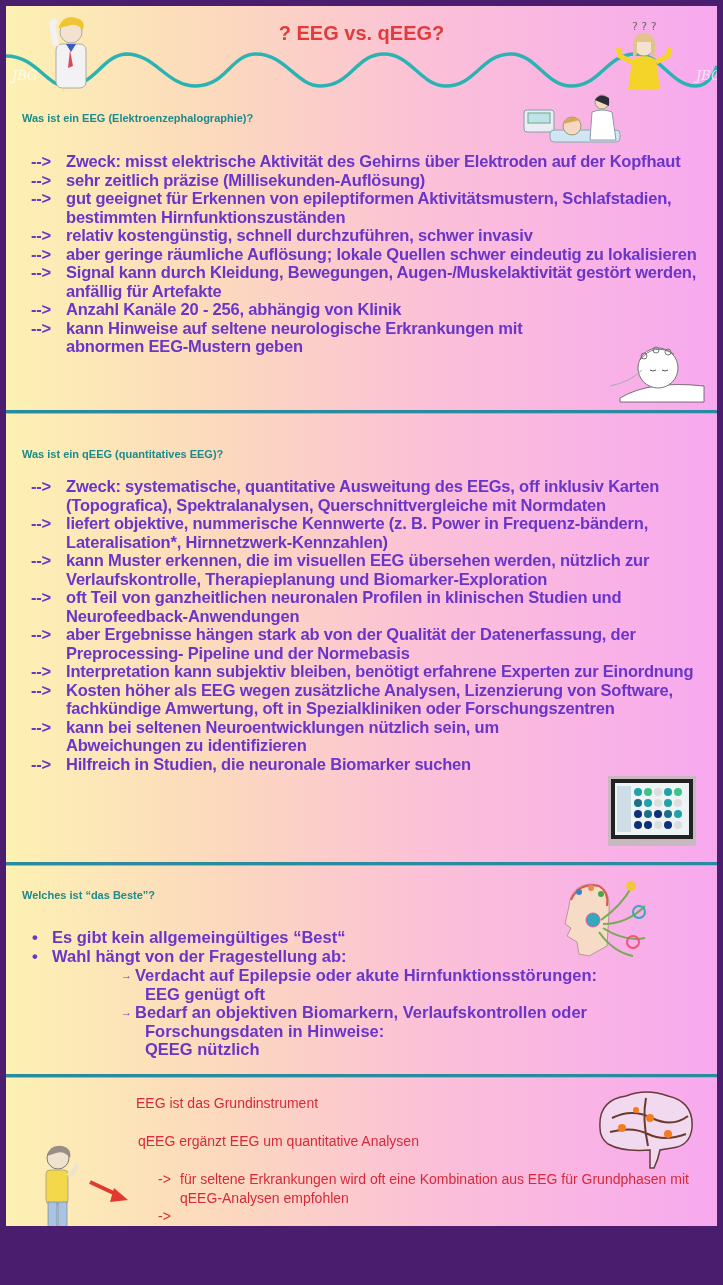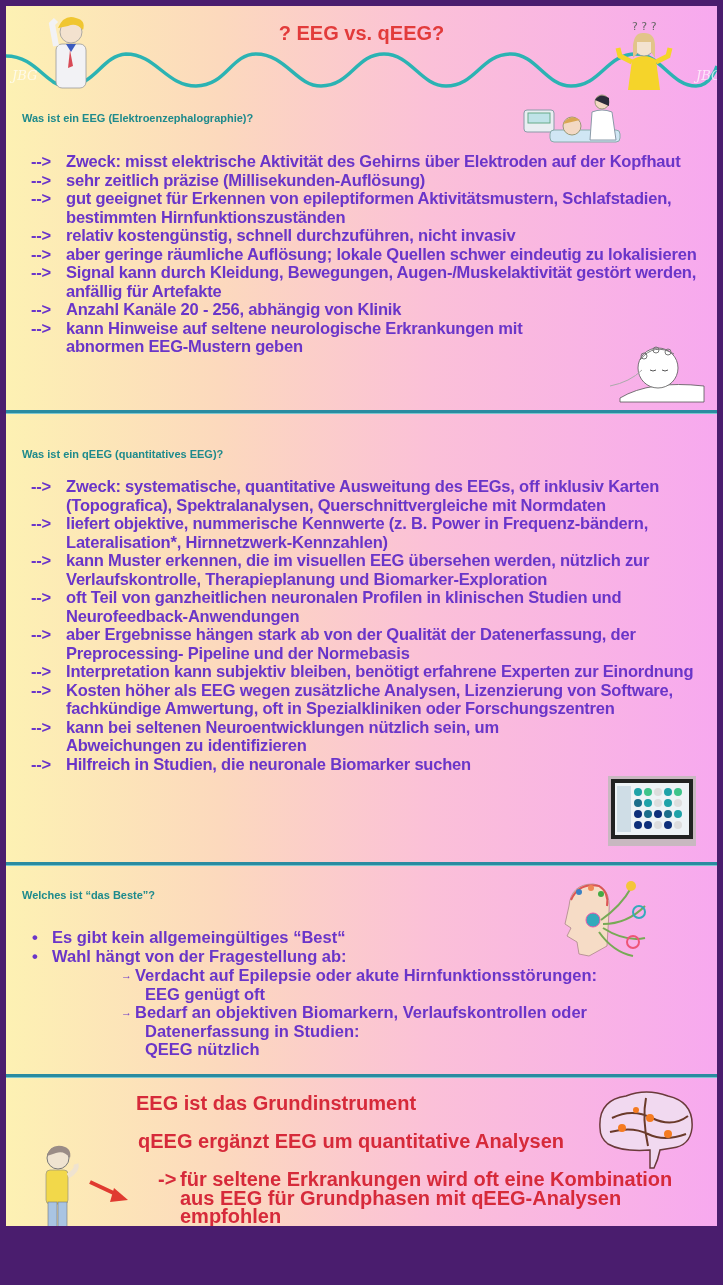--- a/index.html
+++ b/index.html
@@ -34,21 +34,21 @@
     position: absolute; left: 0; right: 0; height: 3px;
     background: #2a8ba0; box-shadow: 0 1px 0 #7bc7d0;
   }
   .bullets { position: absolute; left: 26px; color: #6a35c9; font-weight: bold; font-size: 16.5px; line-height: 18.5px; }
   .bullet { display: flex; }
   .bullet .dot { width: 20px; }
   .sub { position: absolute; left: 115px; color: #6a35c9; font-weight: bold; font-size: 16.5px; line-height: 18.5px; }
   .sub .row { display: flex; }
   .sub .ar { width: 14px; font-size: 11px; }
   .sub .cont { padding-left: 24px; }
-  .red { position: absolute; color: #d62a3a; font-weight: bold; font-size: 20px; line-height: 18.5px; }
+  .red { position: absolute; color: #d62a3a; font-weight: normal; font-size: 14px; line-height: 18.5px; }
   .footnote { position: absolute; left: 110px; top: 1246px; color: #6a35c9; font-size: 10px; font-weight: bold; }
   .copyright { position: absolute; right: 8px; top: 1246px; color: #7a4bb0; font-size: 18px; font-family: Liberation Sans, sans-serif; font-style: italic; }
   .jbg { position: absolute; color: rgba(255,255,255,0.7); font-family: "DejaVu Serif", serif; font-style: italic; font-size: 13px; text-align: center; }
 </style>
 </head>
 <body>
 
 <div class="frame">
 
   <div class="title">? EEG vs. qEEG?</div>
@@ -104,21 +104,21 @@
     <div class="item">
         <span class="arrow">--&gt;</span>
         <span class="text">sehr zeitlich präzise (Millisekunden-Auflösung)</span>
       </div>
     <div class="item">
         <span class="arrow">--&gt;</span>
         <span class="text">gut geeignet für Erkennen von epileptiformen Aktivitätsmustern, Schlafstadien, bestimmten Hirnfunktionszuständen</span>
       </div>
     <div class="item">
         <span class="arrow">--&gt;</span>
-        <span class="text">relativ kostengünstig, schnell durchzuführen, nicht invasiv</span>
+        <span class="text">relativ kostengünstig, schnell durchzuführen, schwer invasiv</span>
       </div>
     <div class="item">
         <span class="arrow">--&gt;</span>
         <span class="text">aber geringe räumliche Auflösung; lokale Quellen schwer eindeutig zu lokalisieren</span>
       </div>
     <div class="item">
         <span class="arrow">--&gt;</span>
         <span class="text">Signal kann durch Kleidung, Bewegungen, Augen-/Muskelaktivität gestört werden, anfällig für Artefakte</span>
       </div>
     <div class="item">
@@ -251,21 +251,21 @@
   <div class="sub" style="top:960px;">
     <div class="row">
         <span class="ar">→</span>
         <span>Verdacht auf Epilepsie oder akute Hirnfunktionsstörungen:</span>
       </div>
     <div class="cont">EEG genügt oft</div>
     <div class="row">
         <span class="ar">→</span>
         <span>Bedarf an objektiven Biomarkern, Verlaufskontrollen oder</span>
       </div>
-    <div class="cont">Datenerfassung in Studien:</div>
+    <div class="cont">Forschungsdaten in Hinweise:</div>
     <div class="cont">QEEG nützlich</div>
   </div>
 
   <div class="divider" style="top:1068px;"></div>
 
   <div class="red" style="left:130px; top:1088px;">EEG ist das Grundinstrument</div>
   <div class="red" style="left:132px; top:1126px;">qEEG ergänzt EEG um quantitative Analysen</div>
 
   <div class="red" style="left:152px; top:1164px; width:545px;">
     <div class="item" style="display:flex;">

